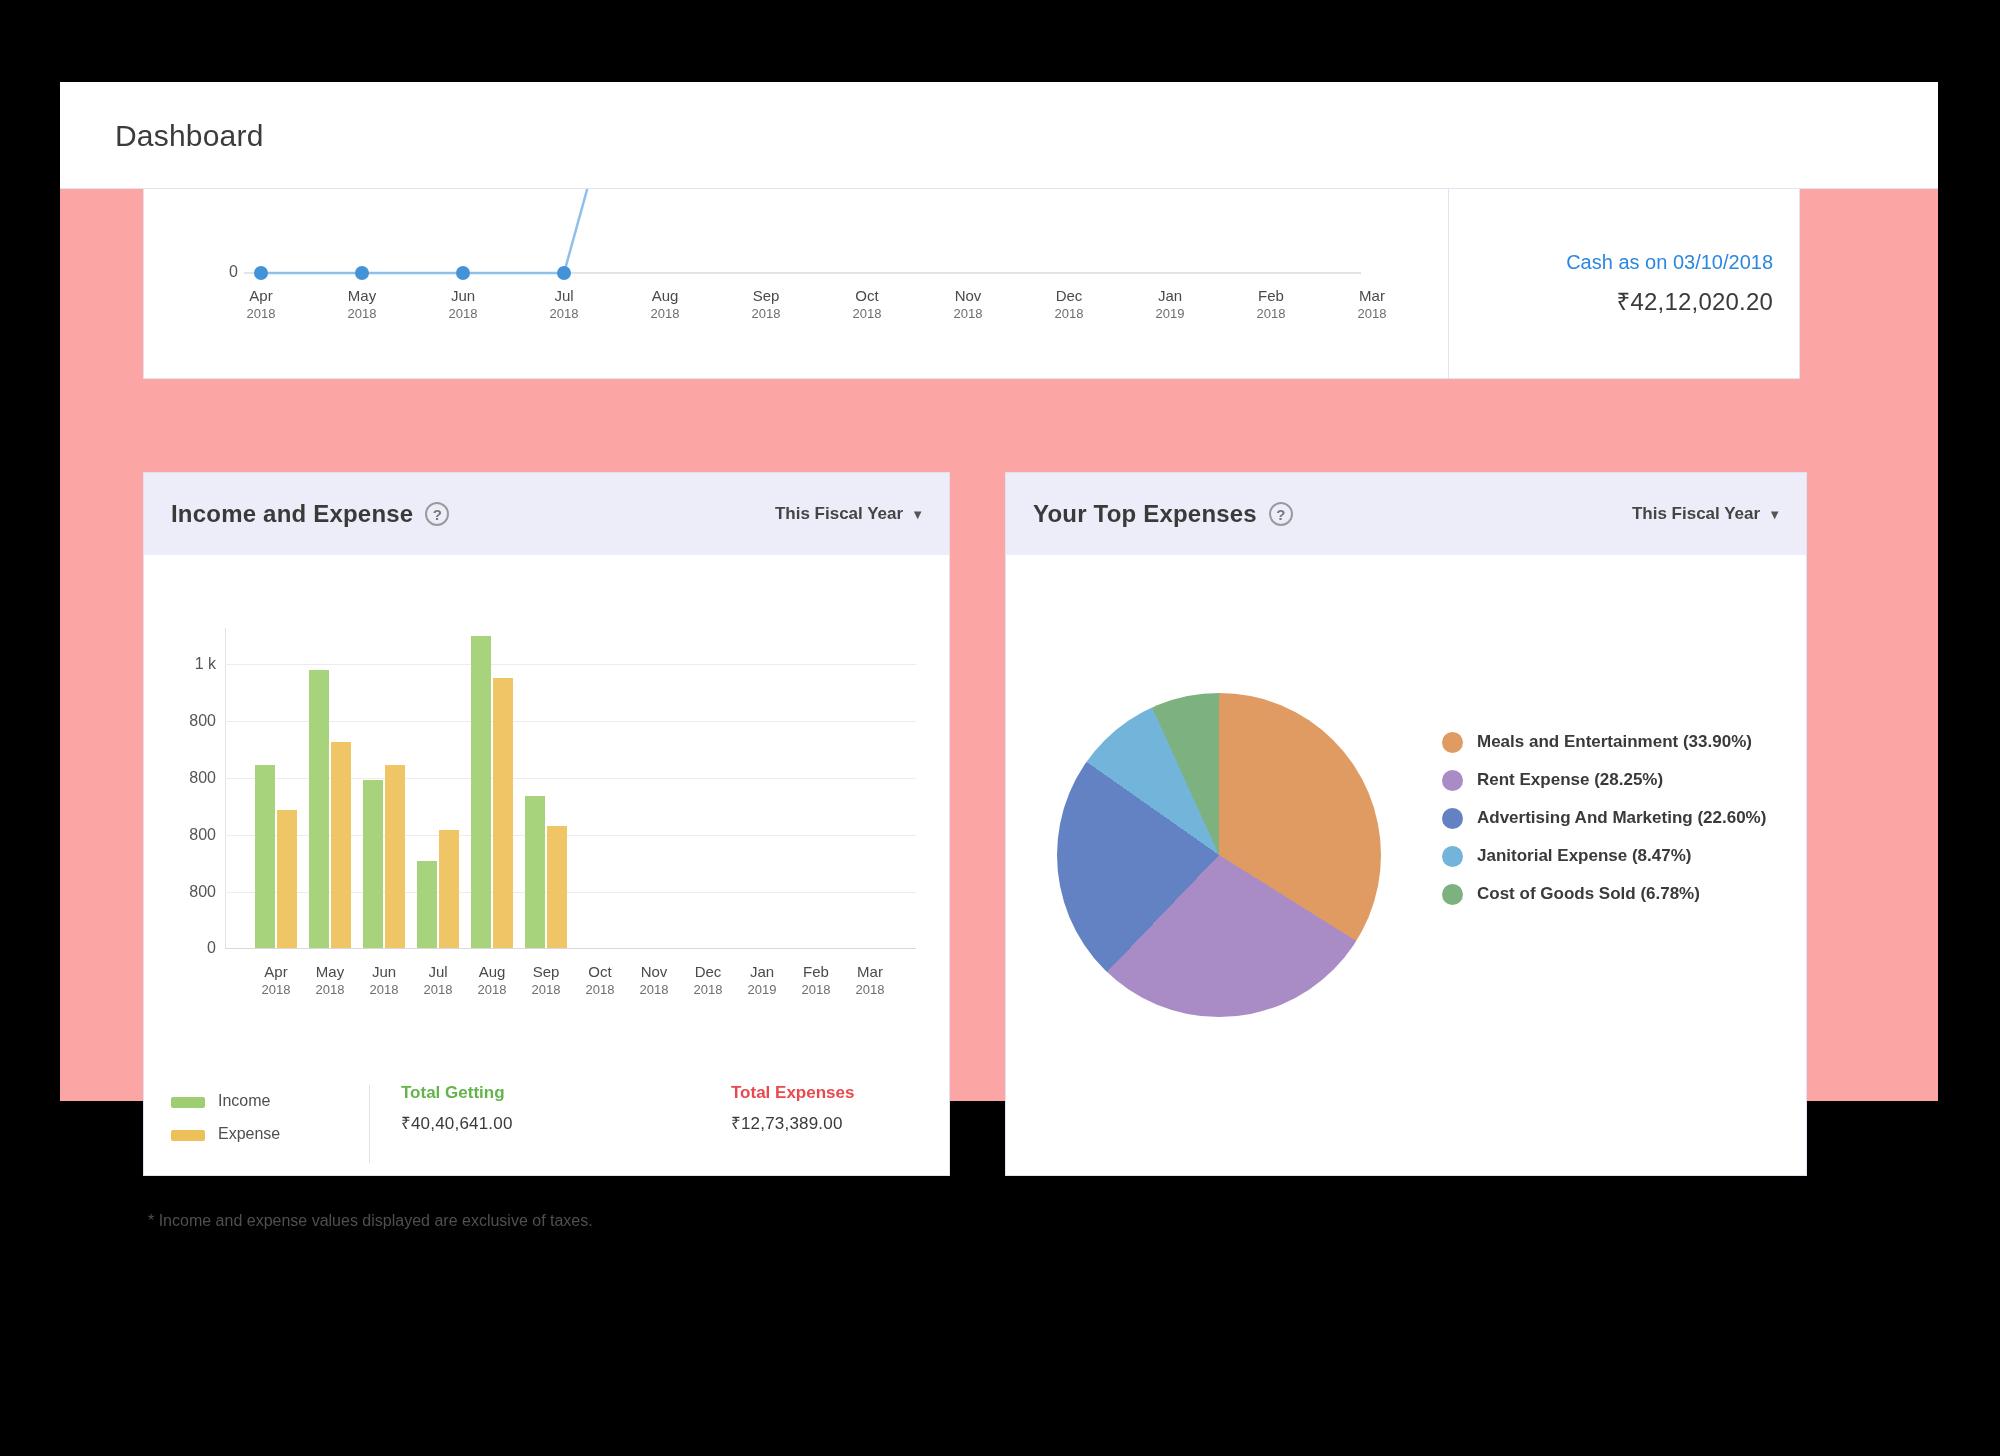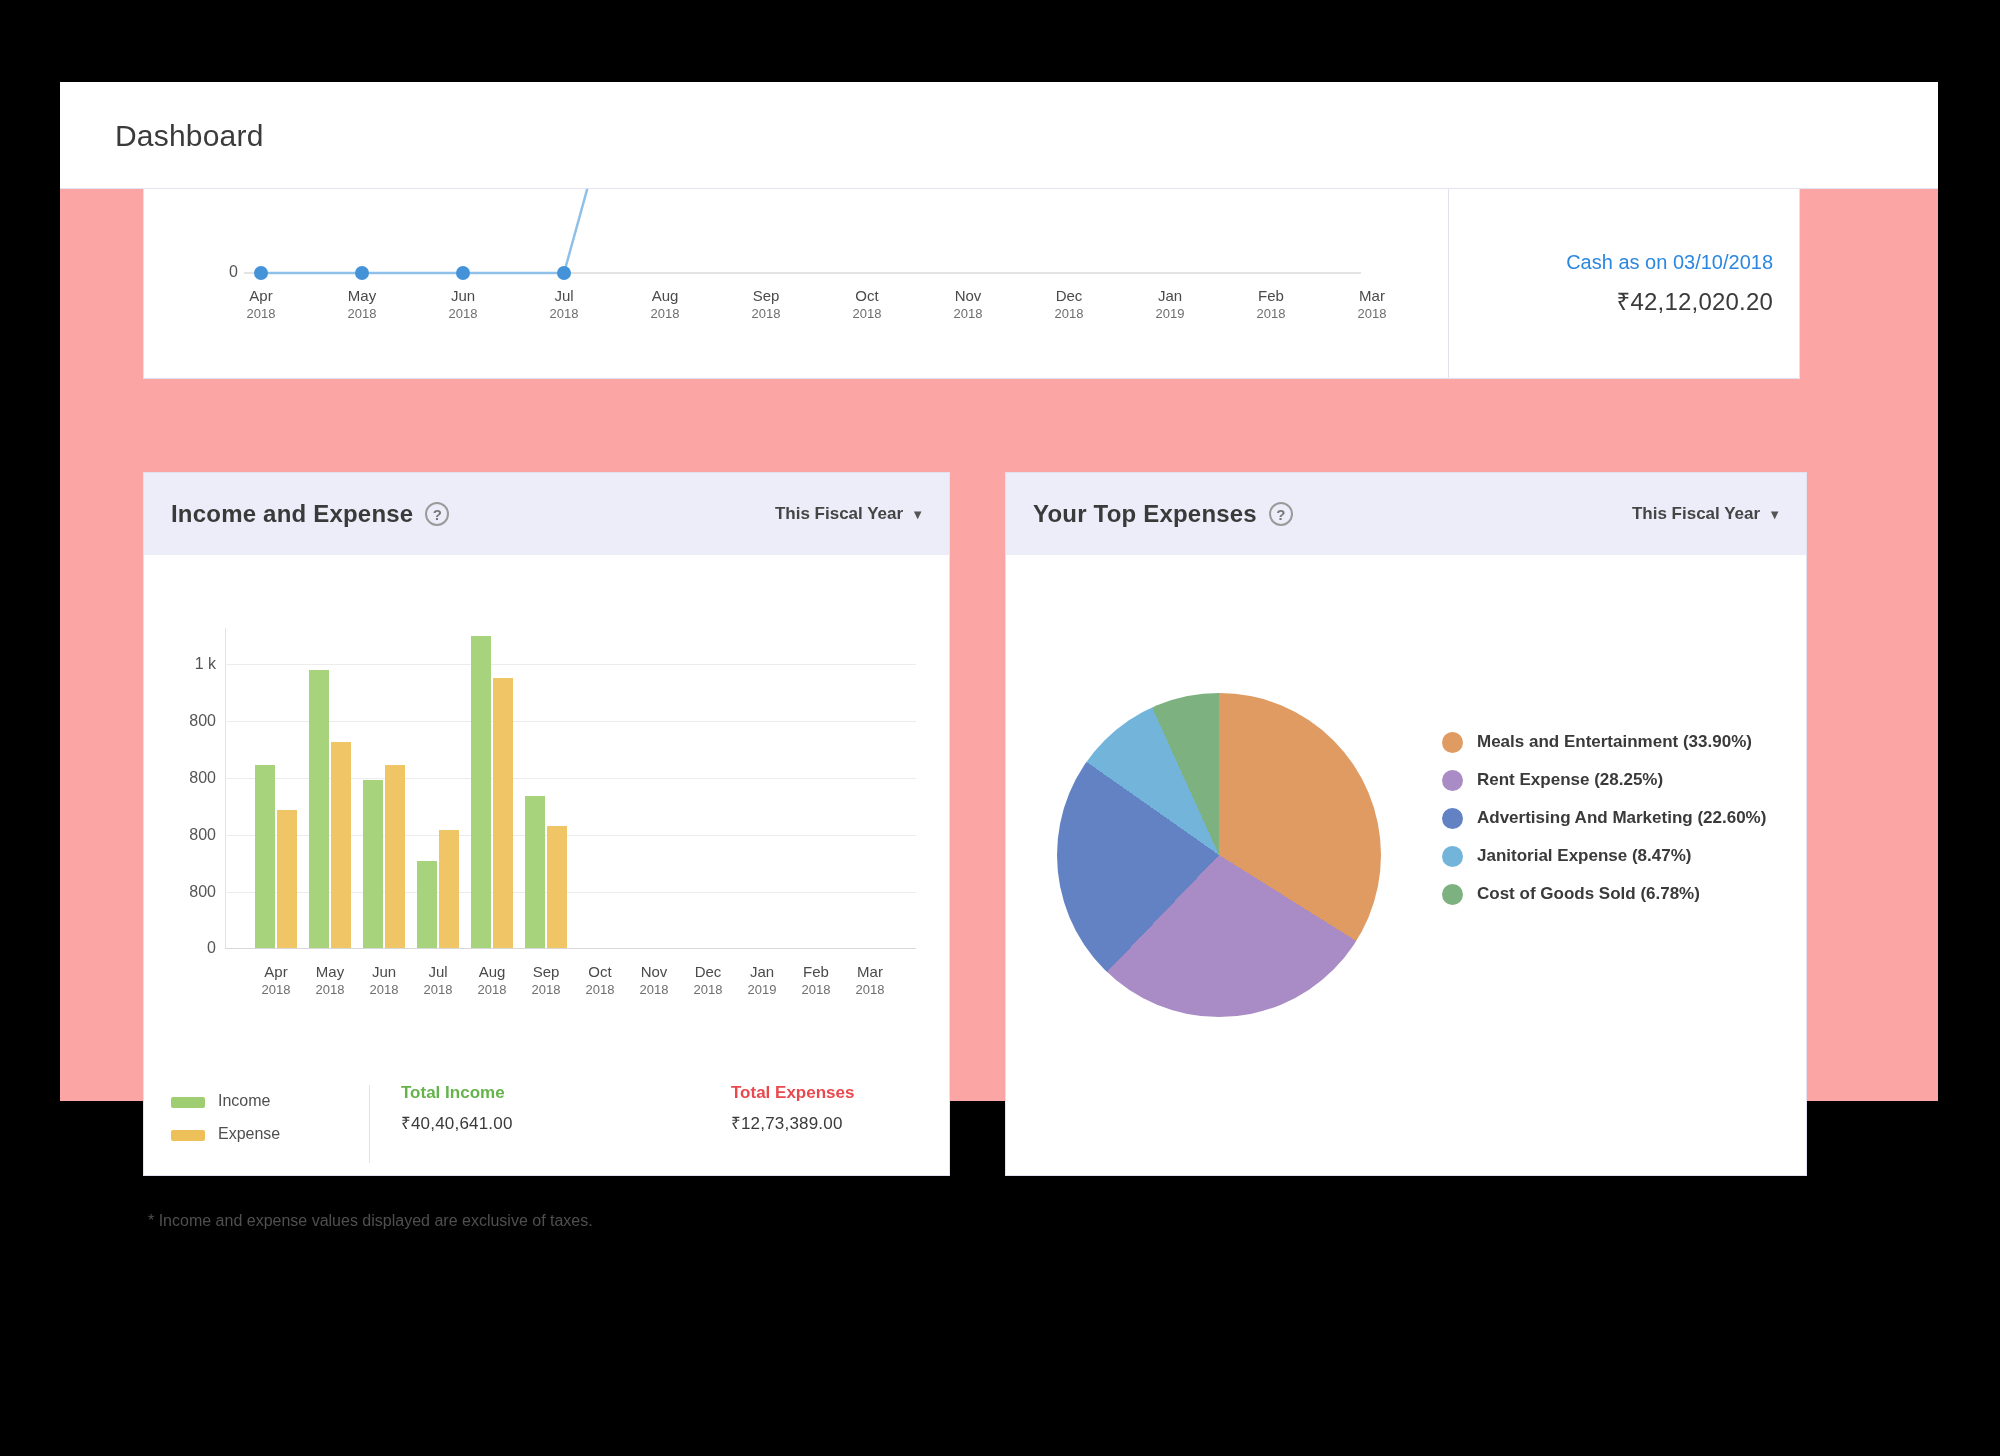--- a/index.html
+++ b/index.html
@@ -236,21 +236,21 @@
           <div class="bar" style="left: 349px; top: 205px; height: 270px; background: rgb(240, 197, 102);"></div>
           <div class="bar" style="left: 403px; top: 353px; height: 122px; background: rgb(240, 197, 102);"></div>
         </div>
 
       <div class="ie-legend-swatch" style="top: 624px; background: rgb(159, 206, 114);"></div>
       <div class="ie-legend-label" style="top:619px;">Income</div>
       <div class="ie-legend-swatch" style="top: 657px; background: rgb(238, 192, 90);"></div>
       <div class="ie-legend-label" style="top:652px;">Expense</div>
       <div class="ie-divider"></div>
 
-      <div class="total-label" style="left: 257px; color: rgb(100, 180, 74);">Total Income</div>
+      <div class="total-label" style="left: 257px; color: rgb(100, 180, 74);">Total Getting</div>
       <div class="total-value" style="left:257px;">₹40,40,641.00</div>
       <div class="total-label" style="left: 587px; color: rgb(233, 73, 78);">Total Expenses</div>
       <div class="total-value" style="left:587px;">₹12,73,389.00</div>
     </div>
 
     <div class="panel expenses">
       <div class="panel-band">
         <span class="panel-title">Your Top Expenses</span>
         <span class="help-icon">?</span>
         <span class="panel-filter">

